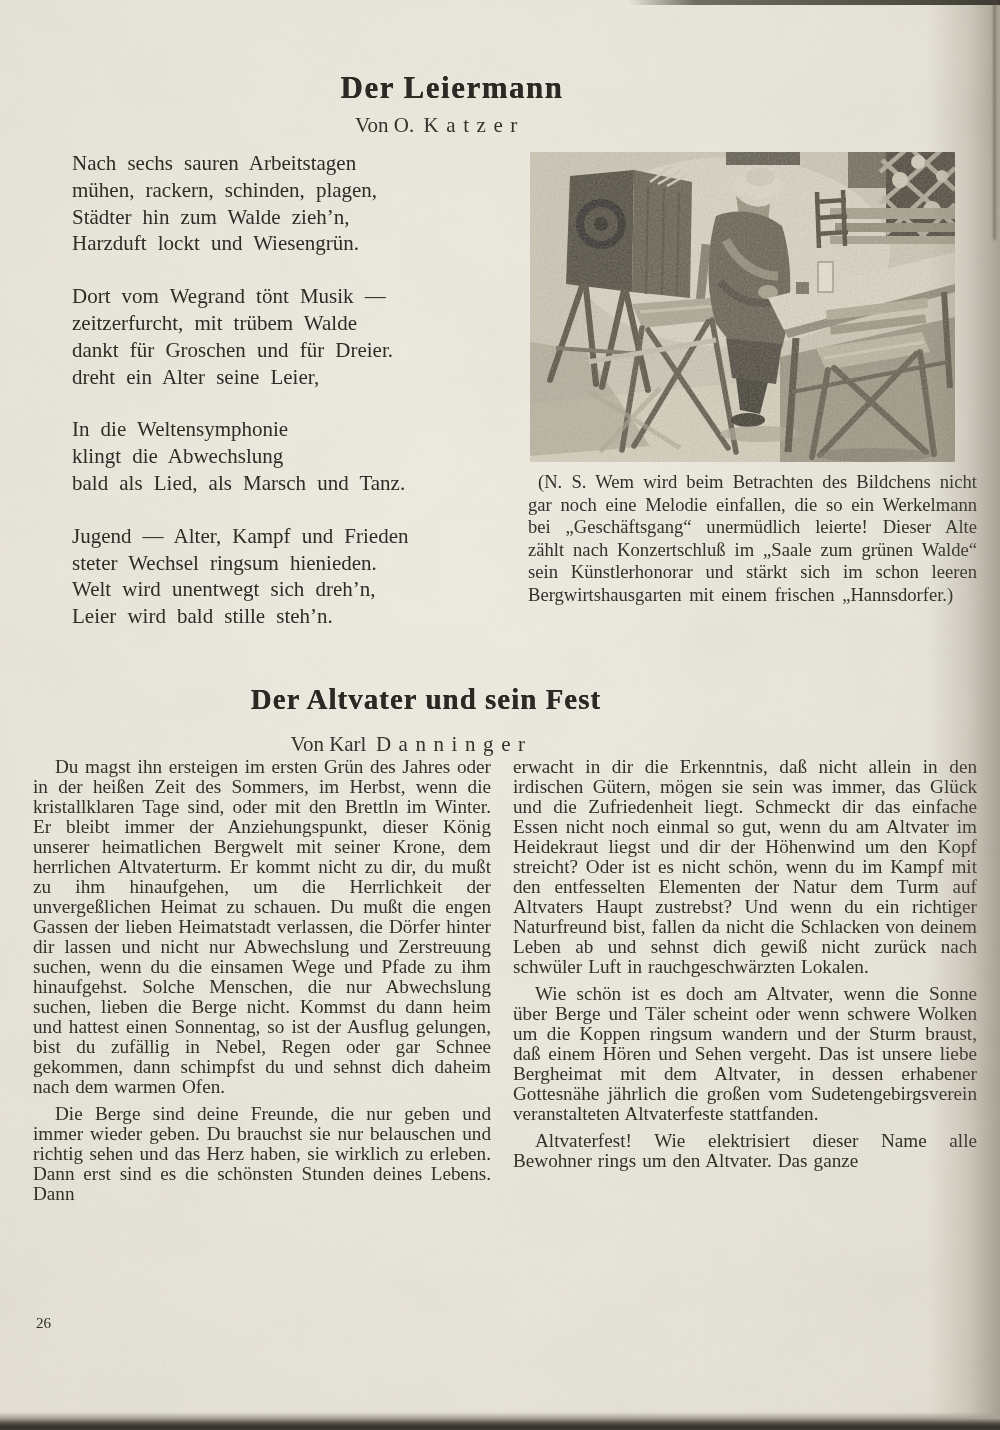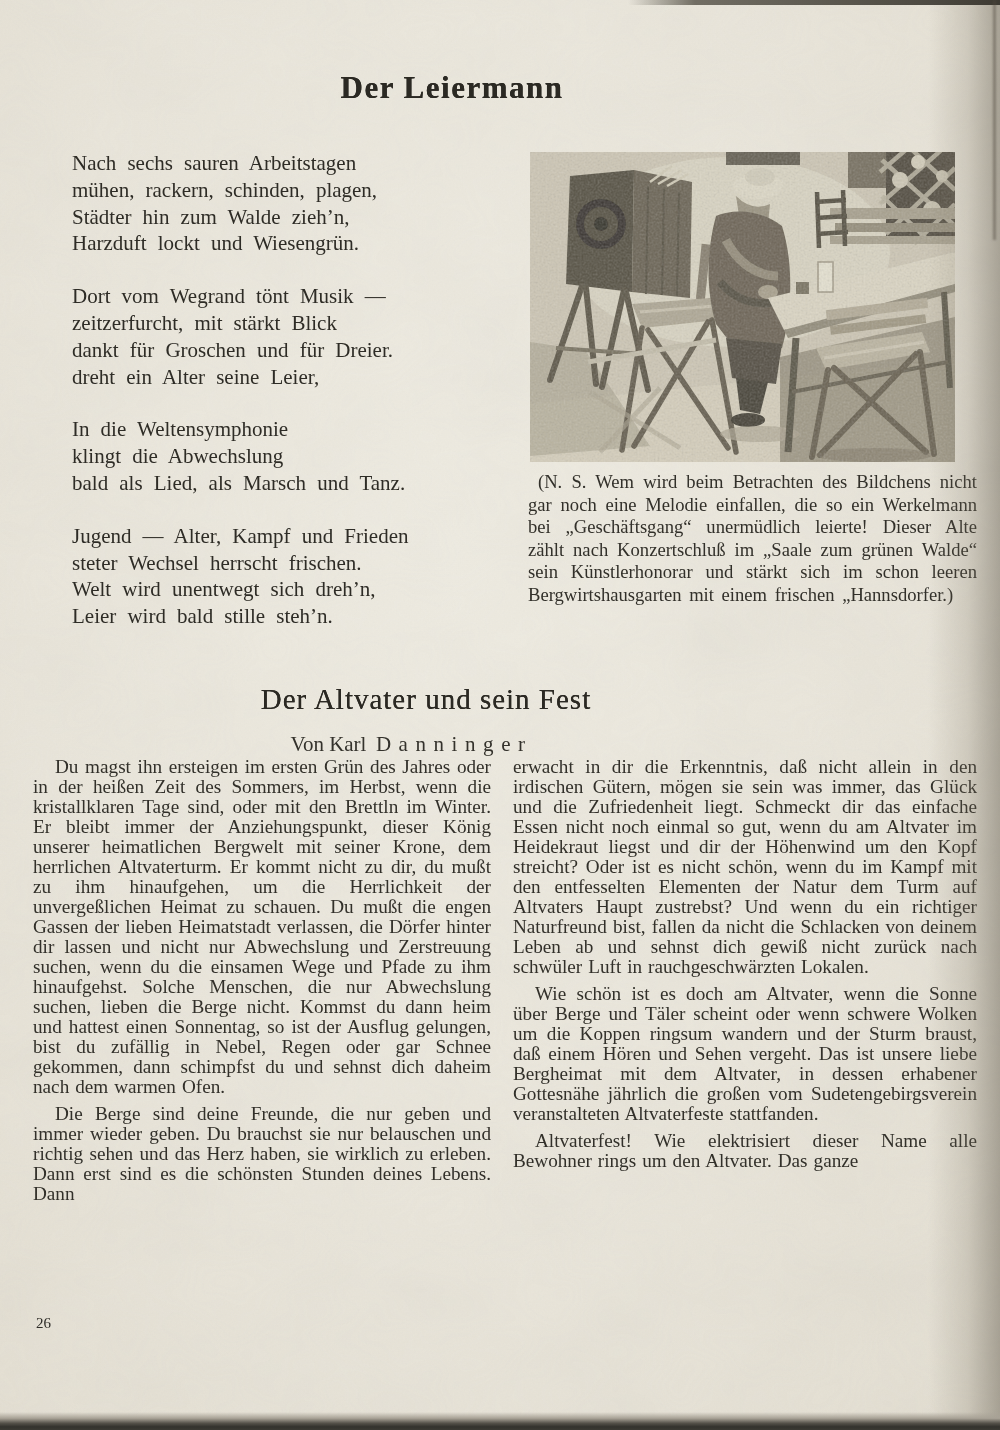--- a/index.html
+++ b/index.html
@@ -18,21 +18,21 @@
   .b2{left:0;top:732px;width:823px;}
   .byline .name{letter-spacing:0.36em;margin-left:0.45em;}
   .poem{position:absolute;left:72px;top:150px;font-size:21px;line-height:26.8px;
         word-spacing:0.28em;color:#2e2c26;}
   .stanza{margin:0 0 26px 0;}
   .photo{position:absolute;left:530px;top:152px;width:425px;height:310px;margin:0;}
   .caption{position:absolute;left:528px;top:471px;width:449px;margin:0;
            font-size:18.6px;line-height:22.6px;text-align:justify;
            word-spacing:0.16em;text-indent:10px;color:#32302a;}
   .t2{position:absolute;left:0;top:683px;width:852px;margin:0;text-align:center;
-      font-size:29px;font-weight:normal;letter-spacing:1px;color:#2b2923;
+      font-size:29px;font-weight:bold;letter-spacing:1px;color:#2b2923;
       text-shadow:0 0 .5px #2b2923;}
   .col{position:absolute;top:757px;font-size:19.2px;line-height:20px;
        text-align:justify;word-spacing:0.06em;color:#32302a;hyphens:auto;}
   .col p{margin:0;}
   .col p + p{margin-top:7px;}
   .col-left{left:33px;width:458px;}
   .col-right{left:513px;width:464px;}
   .indent{text-indent:22px;}
   .pagenum{position:absolute;left:36px;top:1315px;font-size:15px;color:#2e2c27;}
   .top-strip{position:absolute;top:0;left:628px;width:372px;height:5px;z-index:6;
@@ -58,42 +58,45 @@
       <filter id="fgrain">
           <feTurbulence type="fractalNoise" baseFrequency="0.55" numOctaves="2" seed="11"></feTurbulence>
           <feColorMatrix type="saturate" values="0"></feColorMatrix>
         </filter>
     </defs>
     <rect width="1000" height="1430" filter="url(#mottle)" opacity="0.055"></rect>
     <rect width="1000" height="1430" filter="url(#fgrain)" opacity="0.035"></rect>
   </svg>
 
   <h1 class="t1">Der Leiermann</h1>
+  <div class="byline b1">
+    <span>Von O.</span><span class="name">Katzer</span>
+  </div>
 
   <div class="poem">
     <div class="stanza">
       <div class="poem-line">Nach sechs sauren Arbeitstagen</div>
       <div class="poem-line">mühen, rackern, schinden, plagen,</div>
       <div class="poem-line">Städter hin zum Walde zieh’n,</div>
       <div class="poem-line">Harzduft lockt und Wiesengrün.</div>
     </div>
     <div class="stanza">
       <div class="poem-line">Dort vom Wegrand tönt Musik —</div>
-      <div class="poem-line">zeitzerfurcht, mit stärkt Blick</div>
+      <div class="poem-line">zeitzerfurcht, mit trübem Walde</div>
       <div class="poem-line">dankt für Groschen und für Dreier.</div>
       <div class="poem-line">dreht ein Alter seine Leier,</div>
     </div>
     <div class="stanza">
       <div class="poem-line">In die Weltensymphonie</div>
       <div class="poem-line">klingt die Abwechslung</div>
       <div class="poem-line">bald als Lied, als Marsch und Tanz.</div>
     </div>
     <div class="stanza">
       <div class="poem-line">Jugend — Alter, Kampf und Frieden</div>
-      <div class="poem-line">steter Wechsel herrscht frischen.</div>
+      <div class="poem-line">steter Wechsel ringsum hienieden.</div>
       <div class="poem-line">Welt wird unentwegt sich dreh’n,</div>
       <div class="poem-line">Leier wird bald stille steh’n.</div>
     </div>
   </div>
 
   <figure class="photo">
     <svg viewBox="0 0 425 310" width="425" height="310">
       <defs>
         <filter id="psoft" x="-5%" y="-5%" width="110%" height="110%">
             <feGaussianBlur stdDeviation="0.7"></feGaussianBlur>

